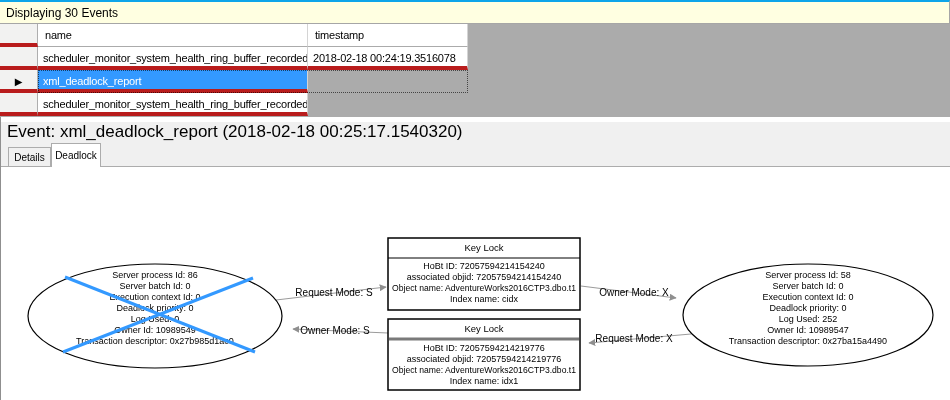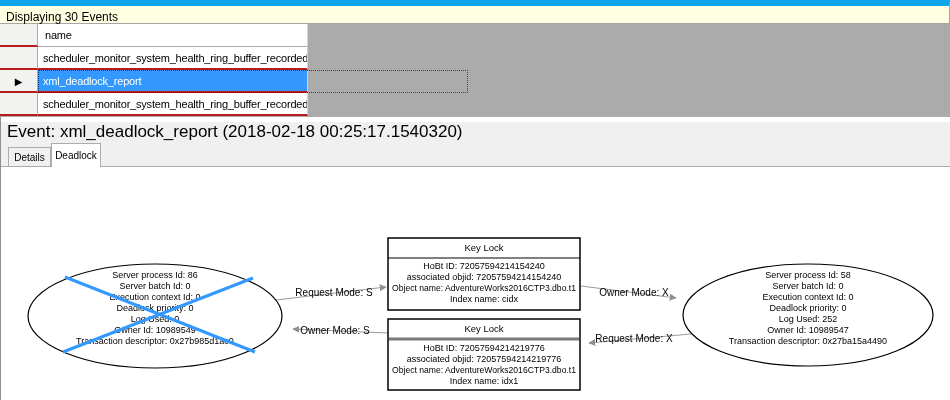--- a/index.html
+++ b/index.html
@@ -2,31 +2,31 @@
 <html><head>
 <meta charset="utf-8">
 <style>
   * { margin:0; padding:0; box-sizing:border-box; }
   body { font-family:"Liberation Sans", sans-serif; background:#fff; }
   .screen{ position:relative; width:950px; height:400px; background:#fff; overflow:hidden; }
 
   
   .info-bar{
     position:absolute; top:0; left:0; width:950px; height:24px;
-    background:#FFFFE1; border-top:6px solid #0ea5e9; border-bottom:1px solid #a6a6a6;
+    background:#FFFFE1; border-top:2px solid #0ea5e9; border-bottom:1px solid #a6a6a6;
     border-right:1px solid #a6a6a6;
     font-size:12px; color:#000; line-height:22px; padding-left:6px;
   }
 
   
   .grid{ position:absolute; top:24px; left:0; width:950px; height:93px; background:#ABABAB;text-decoration:underline; }
   .grid .cell, .grid .hcell, .grid .rowhdr{
     position:absolute; height:23px; overflow:hidden; white-space:nowrap;
     font-size:11px; letter-spacing:-0.2px; line-height:22px; background:#fff;
-    border-right:1px solid #d4d4d4; border-bottom:2px solid #b91c1c; padding-left:5px; color:#000;
+    border-right:1px solid #d4d4d4; border-bottom:4px solid #b91c1c; padding-left:5px; color:#000;
   }
   .grid .rowhdr{ left:0; width:38px; background:#F2F2F1; border-right:1px solid #aeaeae; padding:0; text-align:center; }
   .grid .c-name{ left:38px; width:270px; }
   .grid .c-ts{ left:308px; width:160px; }
   .grid .hcell{ border-bottom:1px solid #ababab; padding-left:7px; }
   .grid .corner{ background:#F2F2F1; border-right:1px solid #aeaeae; }
   .r0{ top:0; } .r1{ top:23px; } .r2{ top:46px; } .r3{ top:69px; }
   .sel-cell{ background:#3399FF !important; color:#fff !important; }
   .sel-outline{ position:absolute; left:38px; top:46px; width:430px; height:23px;
     border:1px dotted rgba(0,0,0,0.6); pointer-events:none; }
@@ -58,23 +58,25 @@
 <div class="screen">
 
   <div class="info-bar">
     <span>Displaying 30 Events</span>
   </div>
 
   <div class="grid">
 
     <div class="rowhdr corner r0"></div>
     <div class="hcell c-name r0">name</div>
+    <div class="hcell c-ts r0">timestamp</div>
 
     <div class="rowhdr r1"></div>
     <div class="cell c-name r1">scheduler_monitor_system_health_ring_buffer_recorded</div>
+    <div class="cell c-ts r1">2018-02-18 00:24:19.3516078</div>
 
     <div class="rowhdr r2">
       <span class="arrow-glyph">▶</span>
     </div>
     <div class="cell c-name r2 sel-cell">xml_deadlock_report</div>
     <div class="sel-outline"></div>
 
     <div class="rowhdr r3"></div>
     <div class="cell c-name r3">scheduler_monitor_system_health_ring_buffer_recorded</div>
   </div>

